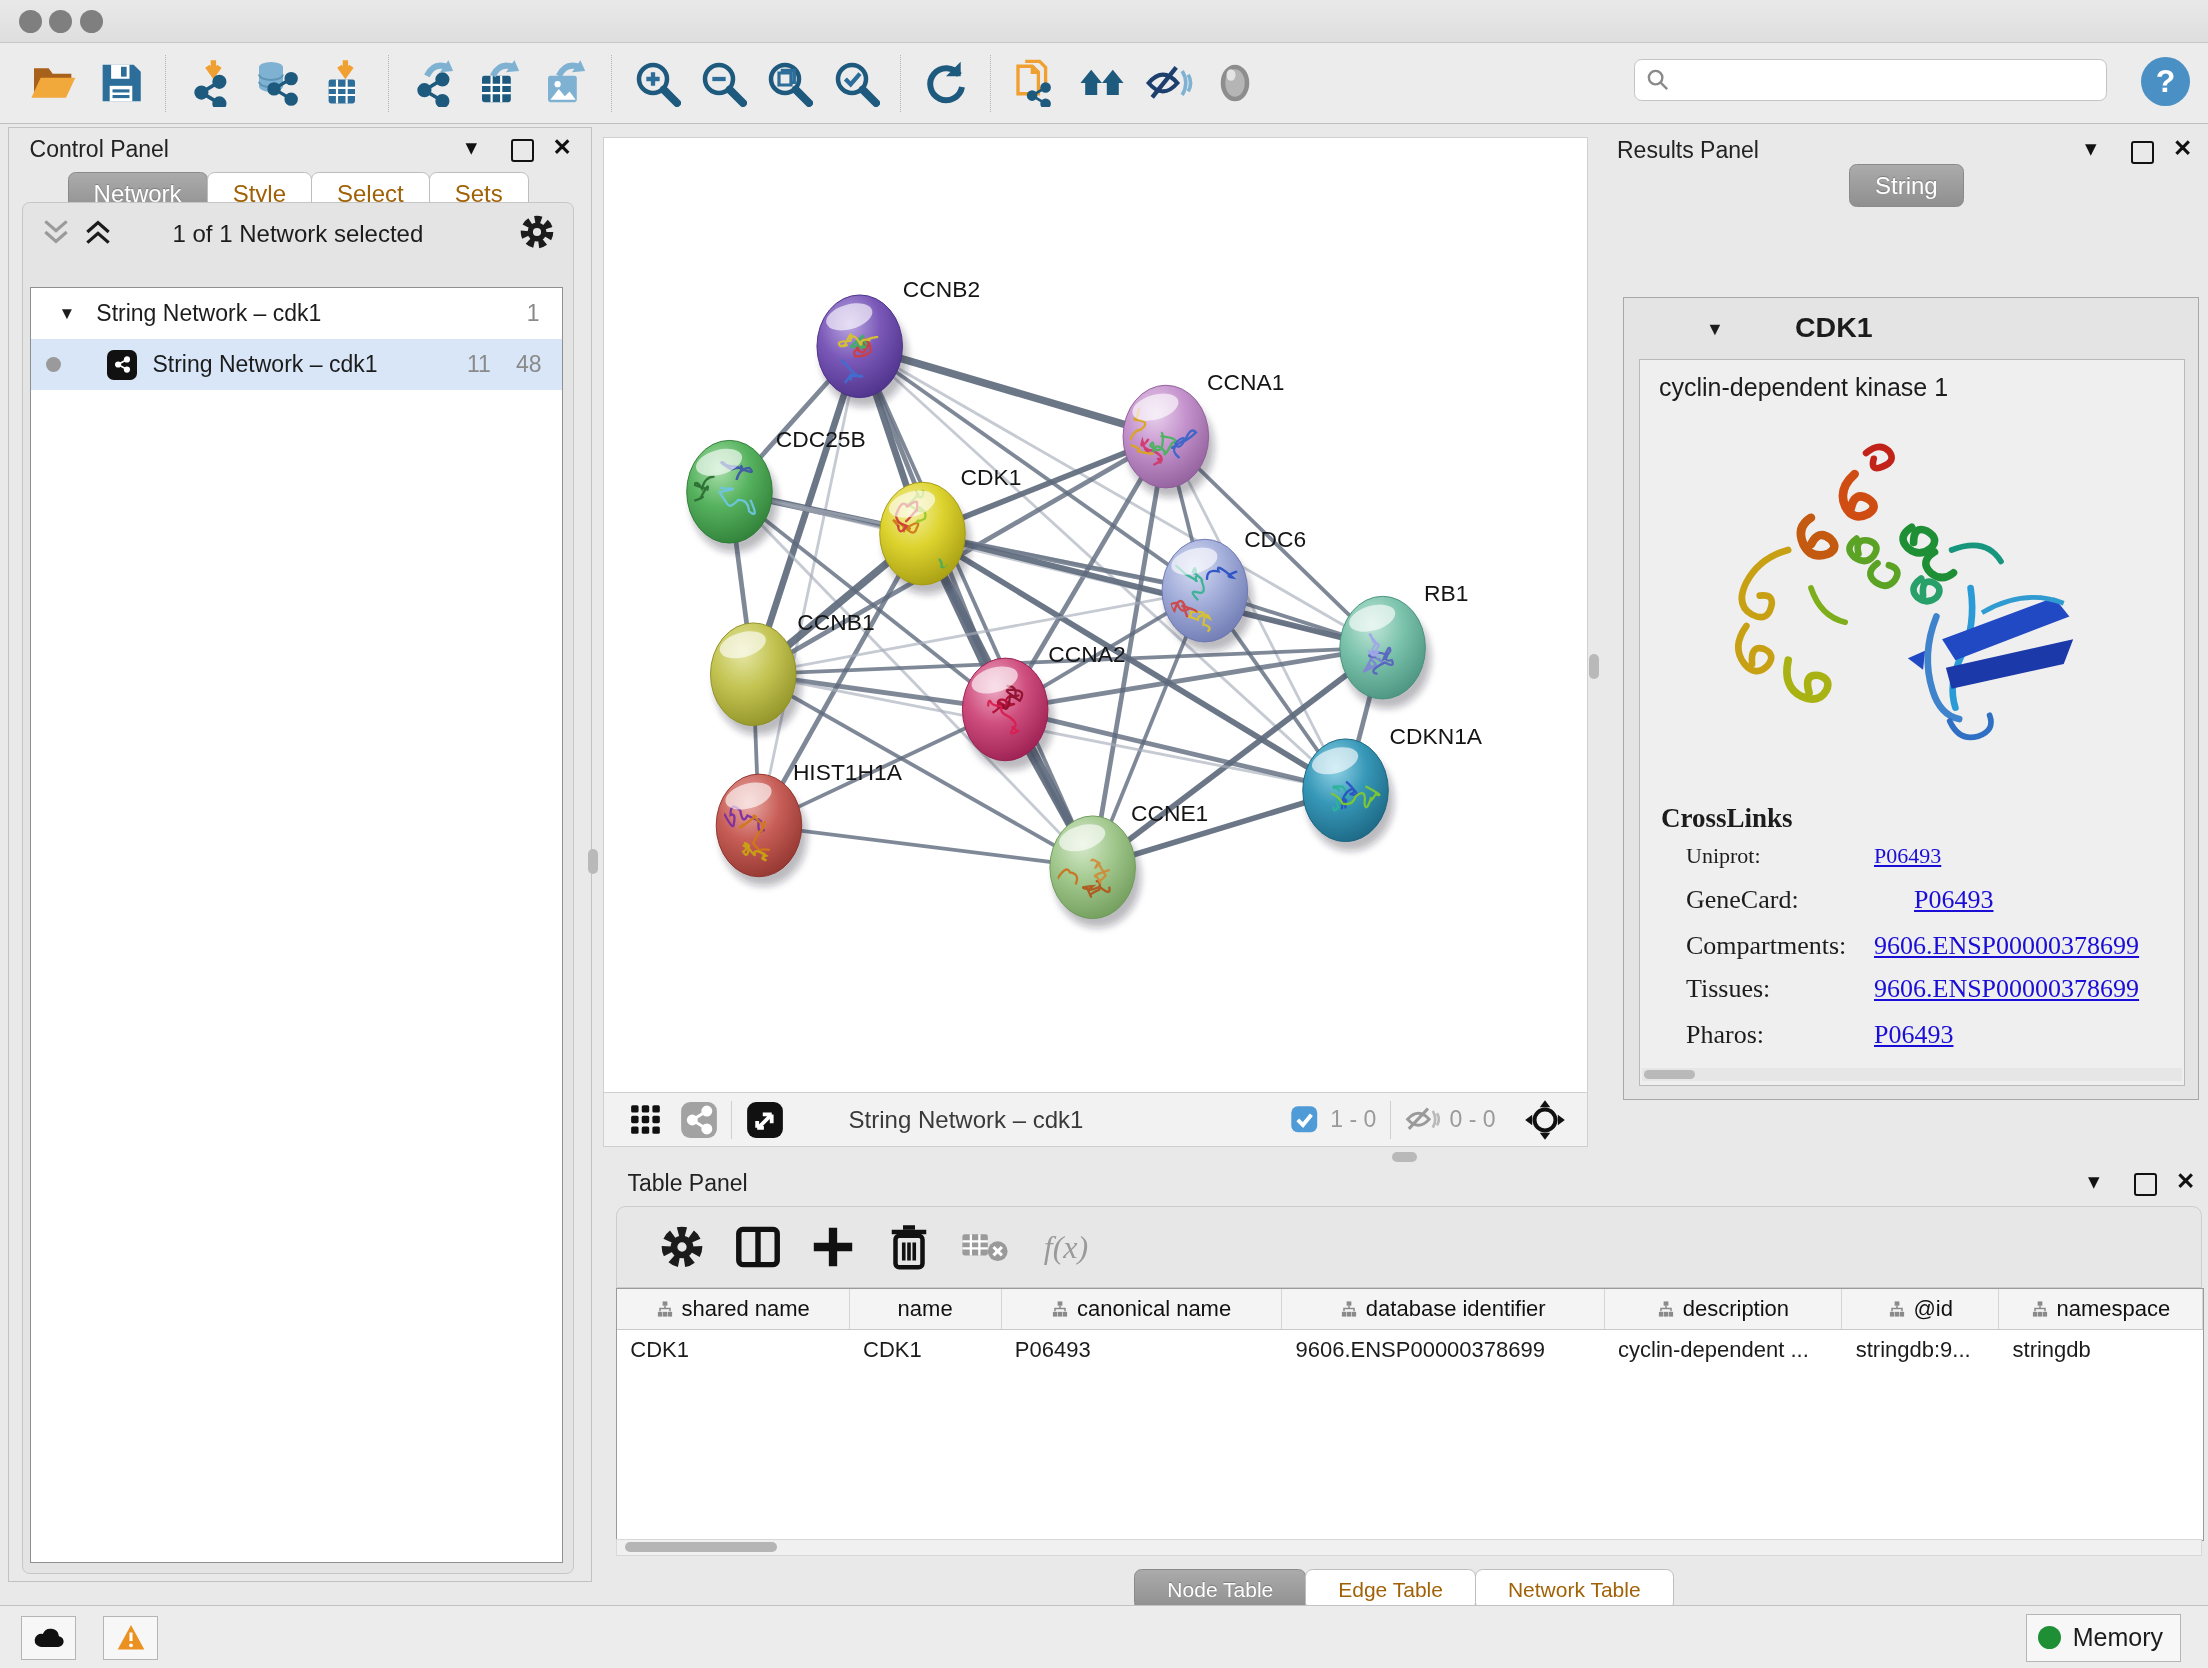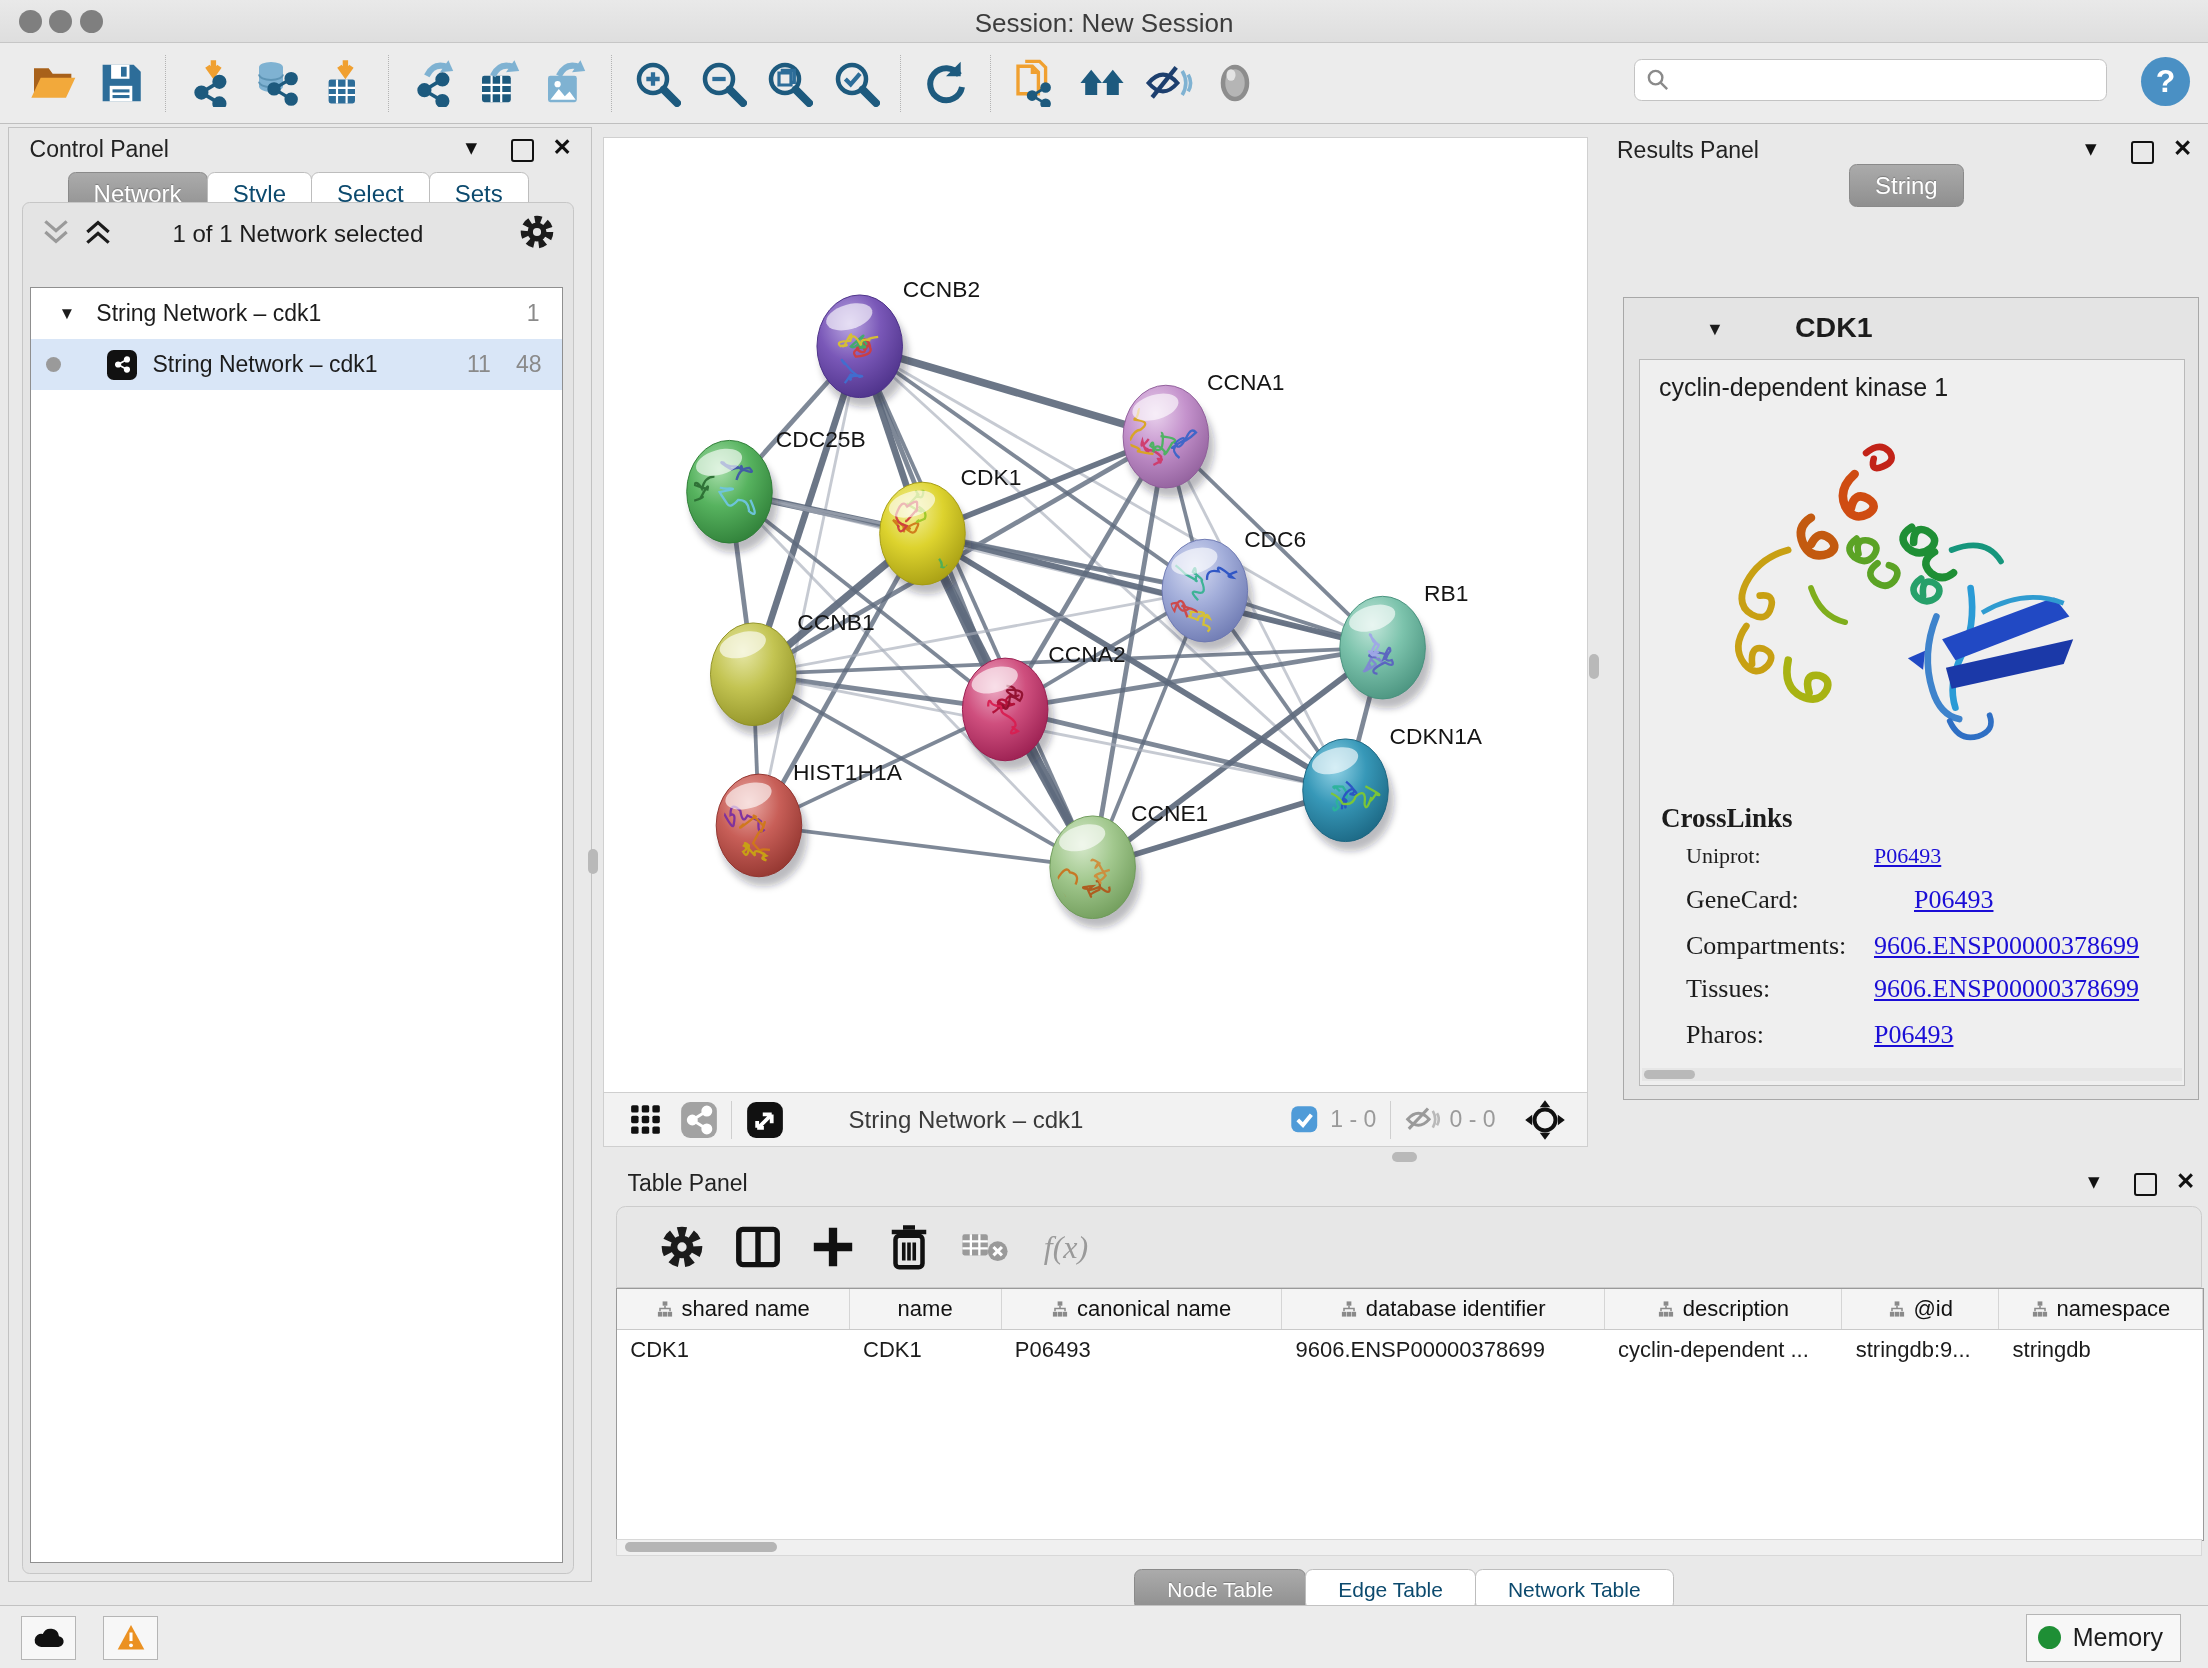--- a/index.html
+++ b/index.html
@@ -20,21 +20,21 @@
   .searchbox{left:1634px;top:59px;width:473px;height:42px;background:#fff;border:1.9px solid #c3c3c3;
              border-radius:7.6px;display:flex;align-items:center;padding-left:9.5px;box-sizing:border-box;}
   .searchbox input{border:none;outline:none;font-size:23px;width:409px;background:transparent;
                    font-family:"Liberation Sans",sans-serif;}
   .helpbtn{left:2141px;top:57px;width:49px;height:49px;border-radius:50%;background:#4a90c4;color:#fff;
            font-size:32px;font-weight:bold;display:flex;align-items:center;justify-content:center;}
   
   .panelhead{font-size:23px;color:#222;}
   .ph-ico{font-size:23px;color:#111;}
   .floatbox{width:19px;height:19px;border:2.9px solid #111;border-radius:2.9px;display:inline-block;}
-  .tab{display:inline-block;border:1px solid #bdbdbd;background:#fff;color:#0c4a6e;font-size:24px;
+  .tab{display:inline-block;border:1px solid #bdbdbd;background:#fff;color:#a16207;font-size:24px;
        padding:6.7px 25px;border-radius:7.6px;margin-right:-1px;text-align:center;}
   .tab.sel{background:linear-gradient(#ababab,#8f8f8f);color:#fff;border-color:#8a8a8a;
            text-shadow:0 -1px 1px rgba(0,0,0,.25);}
   
   .cpanel{left:7.6px;top:127px;width:582px;height:1453px;background:#e9e9e9;border:1px solid #c2c2c2;}
   .cpbox{left:13.3px;top:74px;width:550px;height:1370px;background:#e4e4e4;border:1px solid #c6c6c6;border-radius:7.6px;}
   .treebox{left:7.6px;top:84px;width:531px;height:1274px;background:#fff;border:1px solid #8f8f8f;}
   .treerow{height:51px;display:flex;align-items:center;font-size:23px;}
   .treerow .cnt{color:#8a8a8a;}
   .sharebadge{width:30px;height:30px;border-radius:6.7px;background:#111;display:flex;align-items:center;justify-content:center;}
@@ -77,21 +77,20 @@
   .handle{background:#b9b9b9;border-radius:5.7px;}
   .netlabel{font-size:24px;fill:#141414;font-family:"Liberation Sans",sans-serif;}
 </style>
 </head>
 <body>
 
 <div class="abs titlebar">
   <div class="abs tl" style="left:19px"></div>
   <div class="abs tl" style="left:49px"></div>
   <div class="abs tl" style="left:80px"></div>
-  <div class="abs title">Session: New Session</div>
 </div>
 
 <div class="abs toolbar" id="main-toolbar">
     <div class="tbi">
       <svg viewBox="0 0 36 34">
         <path d="M3 6h11l3 4h14v5H8L3 25z" fill="#a8611a"></path>
         <path d="M1 28 L8 13 H34 L27 28 z" fill="#f2a93b"></path>
       </svg>
     </div>
     <div class="tbi">

